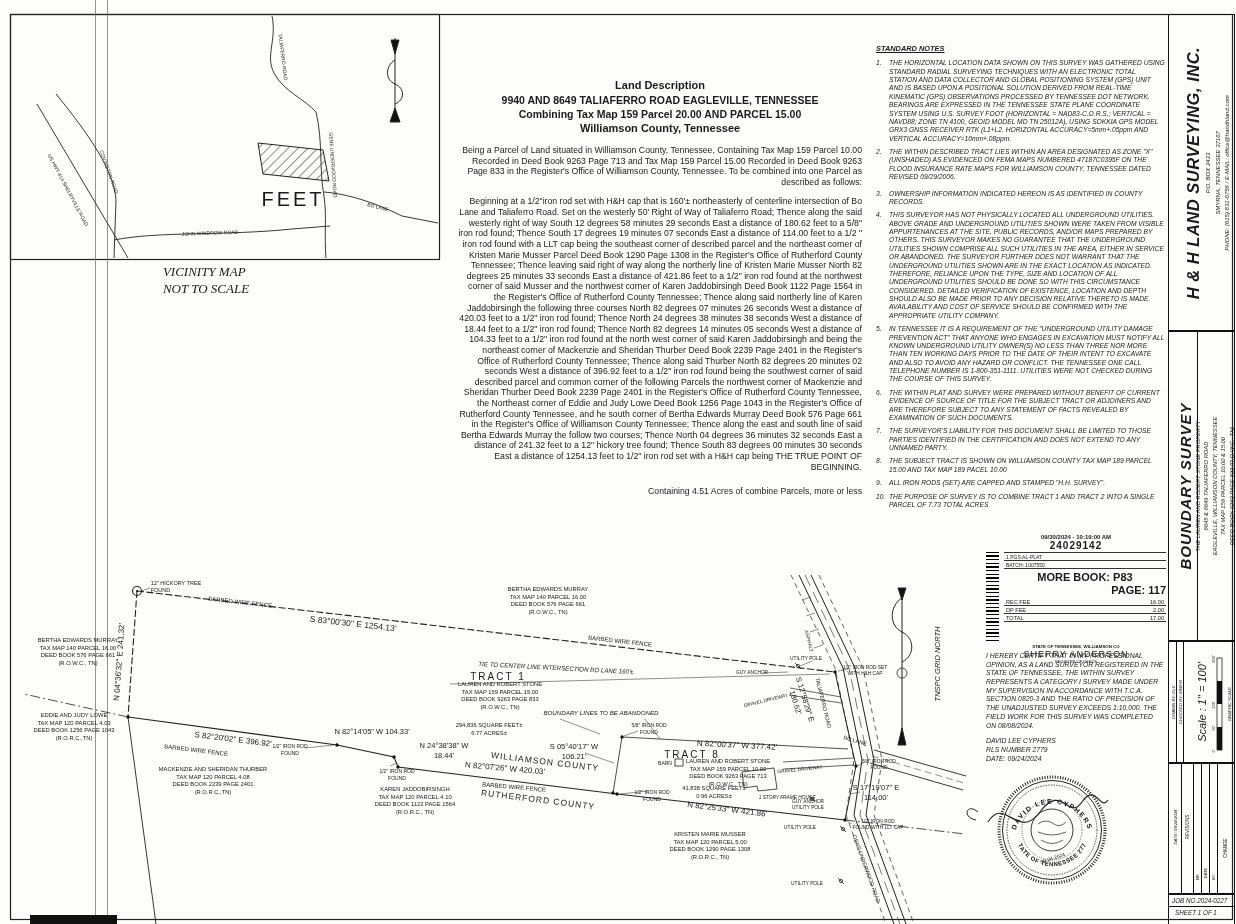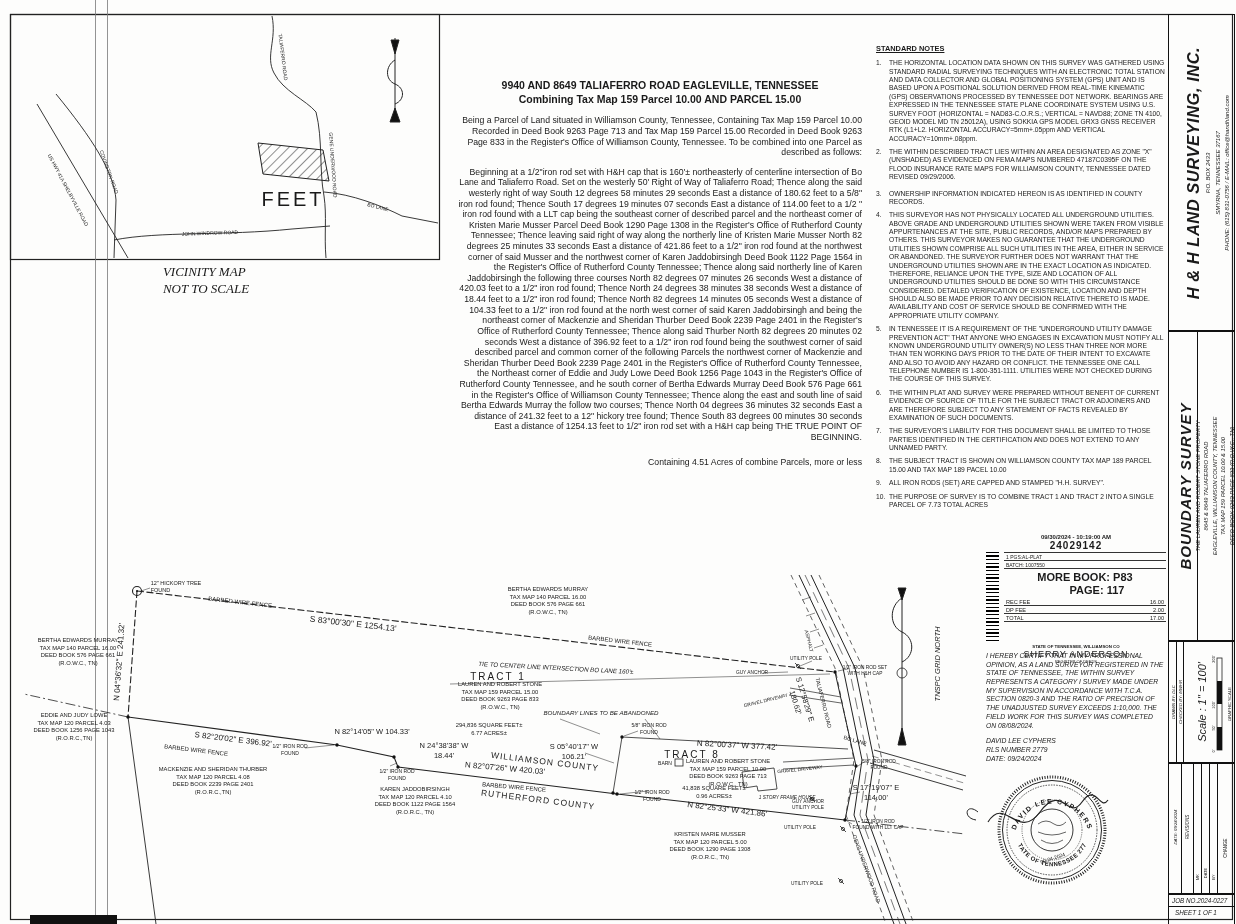--- a/index.html
+++ b/index.html
@@ -2,21 +2,21 @@
 <html><head>
 <meta charset="utf-8">
 <style>
   html,body{margin:0;padding:0}
   body{width:1236px;height:924px;background:#fdfdfc;font-family:"Liberation Sans",sans-serif;position:relative;overflow:hidden;color:#1a1a1a}
   .abs{position:absolute}
   .lbl{position:absolute;white-space:pre-line;text-align:center;transform:translate(-50%,-50%);line-height:1.3;color:#1a1a1a}
   .vtext{position:absolute;white-space:nowrap;transform:translate(-50%,-50%) rotate(-90deg)}
   .desc-title{font-weight:bold;text-align:center;font-size:10.5px;line-height:1.35}
   .desc-p{font-size:8.7px;line-height:1.22;text-align:right;margin-top:9px}
-  .notes{font-size:6.7px;line-height:1.25}
+  .notes{font-style:italic;font-size:6.7px;line-height:1.25}
   .note{display:flex;margin-bottom:5px}
   .note-num{width:13px;flex:none}
   .note-body{flex:1}
   .frow{display:flex;justify-content:space-between;border-bottom:0.7px solid #333;font-size:5.6px;padding:1px 2px 0 2px}
   .srow{font-size:5px;border-bottom:0.7px solid #333;padding:1px 0 0 2px;text-align:left}
   .barcode{background:repeating-linear-gradient(to bottom,#000 0 1.5px,#fff 1.5px 3px,#000 3px 5.5px,#fff 5.5px 7.5px,#000 7.5px 8.5px,#fff 8.5px 11px)}
   .box{position:absolute;border:1px solid #111}
 </style>
 </head>
 <body>
@@ -160,22 +160,24 @@
 <div class="lbl" style="left:333px;top:165px;font-size:5px;transform:translate(-50%,-50%) rotate(86deg)">GENE UNDERWOOD ROAD</div>
 <div class="lbl" style="left:109px;top:172px;font-size:5px;transform:translate(-50%,-50%) rotate(70deg)">COVINGTON ROAD</div>
 <div class="lbl" style="left:68px;top:190px;font-size:5px;transform:translate(-50%,-50%) rotate(62deg)">US HWY 41A SHELBYVILLE ROAD</div>
 <div class="lbl" style="left:210px;top:233px;font-size:5px;transform:translate(-50%,-50%) rotate(-2deg)">JOHN WINDROW ROAD</div>
 <div class="lbl" style="left:378px;top:207px;font-size:5px;transform:translate(-50%,-50%) rotate(14deg)">BO LANE</div>
 <div class="lbl" style="left:293px;top:199px;font-size:20px;letter-spacing:3px">FEET</div>
 <div class="lbl" style="left:206px;top:281px;font-size:13px;font-style:italic;font-family:'Liberation Serif',serif;text-align:left;white-space:pre-line">VICINITY MAP
 NOT TO SCALE</div>
 
 <div class="abs" style="left:458px;top:78px;width:404px">
+  <div class="desc-title" style="font-size:11px">Land Description</div>
   <div class="desc-title">9940 AND 8649 TALIAFERRO ROAD EAGLEVILLE, TENNESSEE</div>
-  <div class="desc-title">Combining Tax Map 159 Parcel 10.00 AND PARCEL 15.00</div>
+  <div class="desc-title">Combining Tax Map 159 Parcel 20.00 AND PARCEL 15.00</div>
+  <div class="desc-title" style="font-size:11px">Williamson County, Tennessee</div>
   <div class="desc-p">Being a Parcel of Land situated in Williamson County, Tennessee, Containing Tax Map 159 Parcel 10.00 Recorded in Deed Book 9263 Page 713 and Tax Map 159 Parcel 15.00 Recorded in Deed Book 9263 Page 833 in the Register's Office of Williamson County, Tennessee. To be combined into one Parcel as described as follows:</div>
   <div class="desc-p">Beginning at a 1/2"iron rod set with H&amp;H cap that is 160'± northeasterly of centerline intersection of Bo Lane and Taliaferro Road. Set on the westerly 50' Right of Way of Taliaferro Road; Thence along the said westerly right of way South 12 degrees 58 minutes 29 seconds East a distance of 180.62 feet to a 5/8" iron rod found; Thence South 17 degrees 19 minutes 07 seconds East a distance of 114.00 feet to a 1/2 " iron rod found with a LLT cap being the southeast corner of described parcel and the northeast corner of Kristen Marie Musser Parcel Deed Book 1290 Page 1308 in the Register's Office of Rutherford County Tennessee; Thence leaving said right of way along the northerly line of Kristen Marie Musser North 82 degrees 25 minutes 33 seconds East a distance of 421.86 feet to a 1/2" iron rod found at the northwest corner of said Musser and the northwest corner of Karen Jaddobirsingh Deed Book 1122 Page 1564 in the Register's Office of Rutherford County Tennessee; Thence along said northerly line of Karen Jaddobirsingh the following three courses North 82 degrees 07 minutes 26 seconds West a distance of 420.03 feet to a 1/2" iron rod found; Thence North 24 degrees 38 minutes 38 seconds West a distance of 18.44 feet to a 1/2" iron rod found; Thence North 82 degrees 14 minutes 05 seconds West a distance of 104.33 feet to a 1/2" iron rod found at the north west corner of said Karen Jaddobirsingh and being the northeast corner of Mackenzie and Sheridan Thurber Deed Book 2239 Page 2401 in the Register's Office of Rutherford County Tennessee; Thence along said Thurber North 82 degrees 20 minutes 02 seconds West a distance of 396.92 feet to a 1/2" iron rod found being the southwest corner of said described parcel and common corner of the following Parcels the northwest corner of Mackenzie and Sheridan Thurber Deed Book 2239 Page 2401 in the Register's Office of Rutherford County Tennessee, the Northeast corner of Eddie and Judy Lowe Deed Book 1256 Page 1043 in the Register's Office of Rutherford County Tennessee, and he south corner of Bertha Edwards Murray Deed Book 576 Page 661  in the Register's Office of Williamson County Tennessee; Thence along the east and south line of said Bertha Edwards Murray the follow  two courses; Thence North 04 degrees 36 minutes 32 seconds East a distance of 241.32 feet to a 12" hickory tree found; Thence South 83 degrees 00 minutes 30 seconds East a distance of 1254.13 feet to 1/2" iron rod set with a H&amp;H cap being THE TRUE POINT OF BEGINNING.</div>
   <div class="desc-p" style="margin-top:14px">Containing 4.51 Acres of combine Parcels, more or less</div>
 </div>
 
 <div class="abs notes" style="left:876px;top:44px;width:289px">
   <div style="font-weight:bold;text-decoration:underline;font-size:7.4px;margin-bottom:6px">STANDARD NOTES</div>
   <div class="note">
       <span class="note-num">1.</span>
       <span class="note-body">THE HORIZONTAL LOCATION DATA SHOWN ON THIS SURVEY WAS GATHERED USING STANDARD RADIAL SURVEYING TECHNIQUES WITH AN ELECTRONIC TOTAL STATION AND DATA COLLECTOR AND GLOBAL POSITIONING SYSTEM (GPS) UNIT AND IS BASED UPON A POSITIONAL SOLUTION DERIVED FROM REAL-TIME KINEMATIC (GPS) OBSERVATIONS PROCESSED BY TENNESSEE DOT NETWORK. BEARINGS ARE EXPRESSED IN THE TENNESSEE STATE PLANE COORDINATE SYSTEM USING U.S. SURVEY FOOT (HORIZONTAL = NAD83-C.O.R.S.; VERTICAL = NAVD88; ZONE TN 4100, GEOID MODEL MD TN 25012A), USING SOKKIA GPS MODEL GRX3 GNSS RECEIVER RTK (L1+L2.  HORIZONTAL ACCURACY=5mm+.05ppm AND VERTICAL ACCURACY=10mm+.08ppm.</span>
@@ -220,21 +222,21 @@
 
 <div class="abs" style="left:986px;top:534px;width:180px">
   <div style="font-size:6px;font-weight:bold;text-align:center">09/30/2024  -  10:19:00 AM</div>
   <div style="font-size:10px;font-weight:bold;text-align:center;letter-spacing:1px">24029142</div>
   <div style="display:flex;margin-top:1px">
     <div class="barcode" style="width:13px;height:90px;flex:none"></div>
     <div style="flex:1;margin-left:5px">
       <div class="srow" style="border-top:0.7px solid #333">1 PGS:AL-PLAT</div>
       <div class="srow">BATCH: 1007550</div>
       <div style="font-size:11px;font-weight:bold;text-align:center;margin-top:2px">MORE BOOK: P83</div>
-      <div style="font-size:11px;font-weight:bold;text-align:center;margin:1px 0 2px 24px">PAGE: 117</div>
+      <div style="font-size:11px;font-weight:bold;text-align:right;margin:1px 0 2px 24px">PAGE: 117</div>
       <div class="frow">
           <span>REC FEE</span>
           <span>16.00</span>
         </div>
       <div class="frow">
           <span>DP FEE</span>
           <span>2.00</span>
         </div>
       <div class="frow">
           <span>TOTAL</span>

